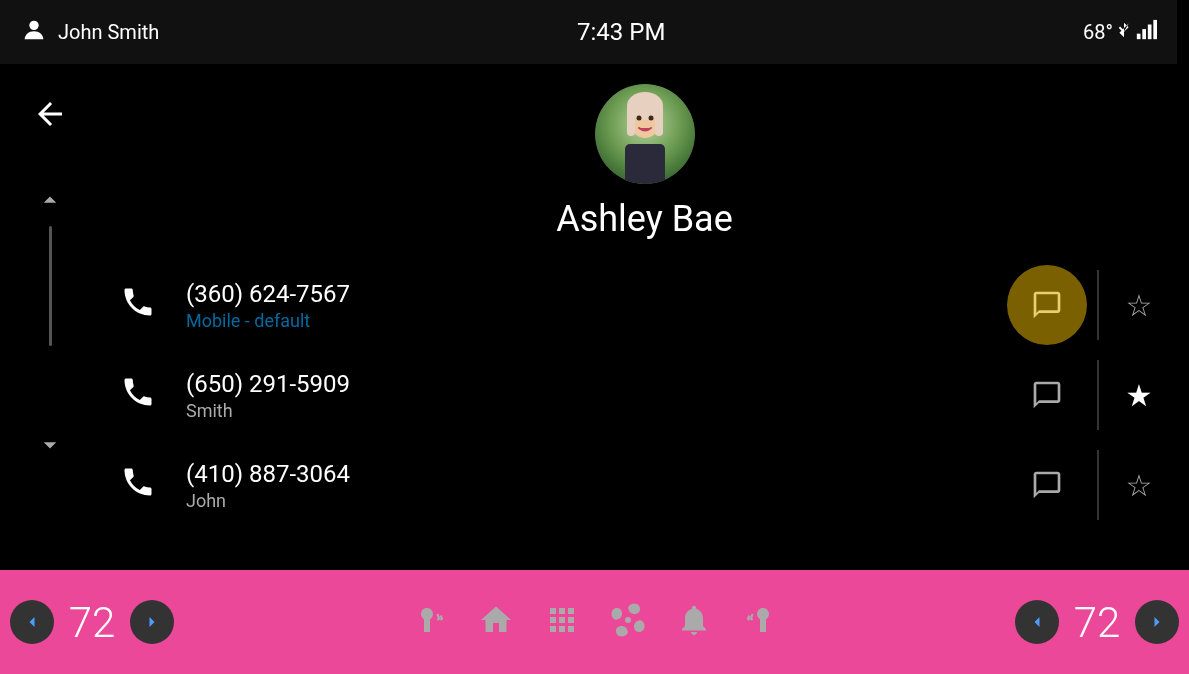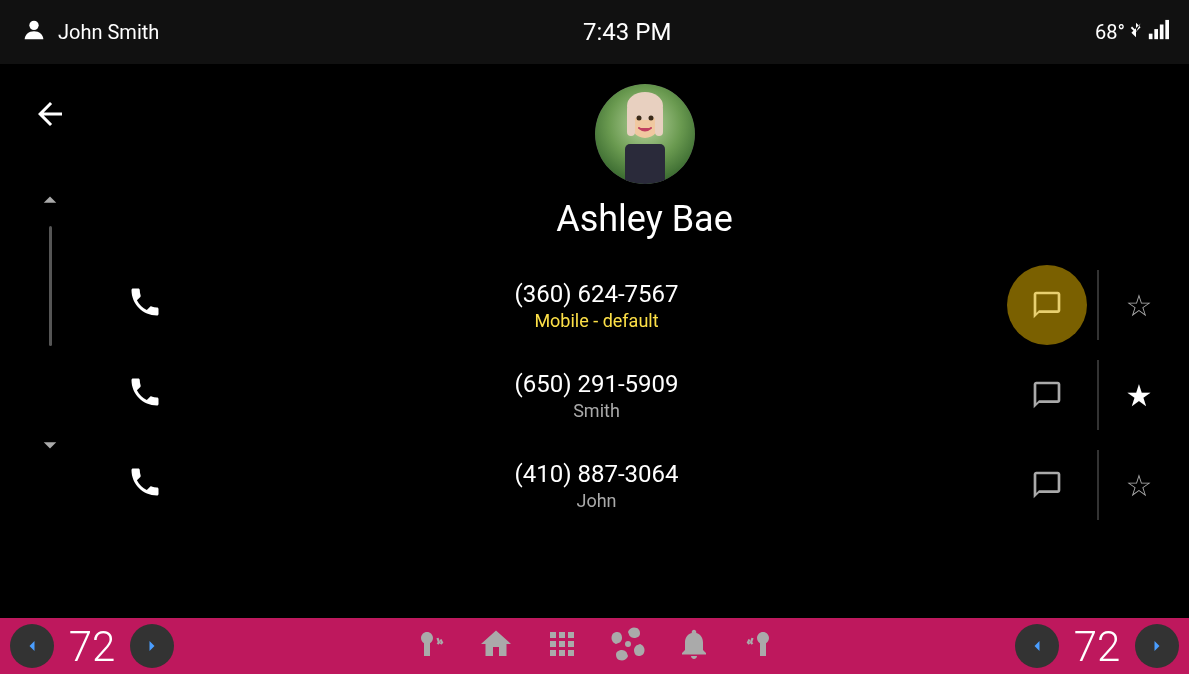--- a/index.html
+++ b/index.html
@@ -9,21 +9,21 @@
       background: #000;
       color: #fff;
       font-family: 'Roboto', Arial, sans-serif;
       overflow: hidden;
       position: relative;
     }
 
     
     #status-bar {
       position: absolute;
-      top: 0; left: 0; right: 0;
+      top: 0; left: 0; right: 12px;
       height: 64px;
       background: #111;
       display: flex;
       align-items: center;
       justify-content: space-between;
       padding: 0 20px;
       z-index: 10;
     }
     .status-left {
       display: flex;
@@ -97,21 +97,20 @@
 
     
     #main-content {
       position: absolute;
       top: 64px;
       left: 100px;
       right: 0;
       bottom: 80px;
       display: flex;
       flex-direction: column;
-      text-align: center;
     }
 
     
     #contact-header {
       display: flex;
       flex-direction: column;
       align-items: center;
       padding: 20px 0 10px;
     }
     .avatar-circle {
@@ -157,21 +156,21 @@
     .phone-number {
       font-size: 24px;
       font-weight: 400;
       color: #fff;
     }
     .phone-type {
       font-size: 18px;
       margin-top: 2px;
     }
     .phone-type.default {
-      color: #fde047;
+      color: #0369a1;
     }
     .phone-type.regular {
       color: #aaa;
     }
     .phone-actions {
       display: flex;
       align-items: center;
       gap: 0;
     }
     .msg-btn {
@@ -210,22 +209,22 @@
     .star-icon.filled {
       color: #fff;
     }
 
     
     #bottom-bar {
       position: absolute;
       bottom: 0;
       left: 0;
       right: 0;
-      height: 56px;
-      background: #be185d;
+      height: 104px;
+      background: #ec4899;
       display: flex;
       align-items: center;
       justify-content: space-between;
       padding: 0 10px;
     }
     .temp-control {
       display: flex;
       align-items: center;
       gap: 8px;
     }

